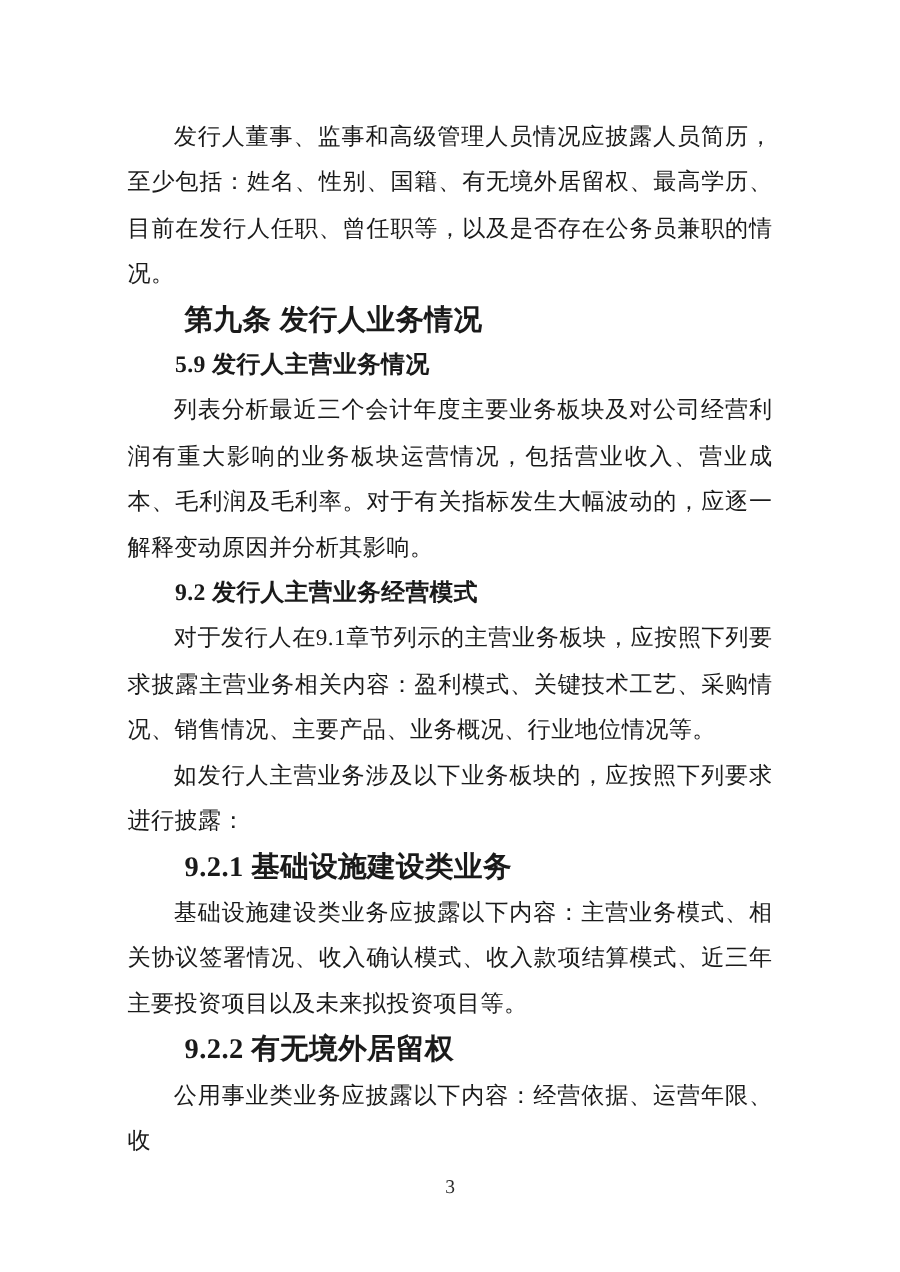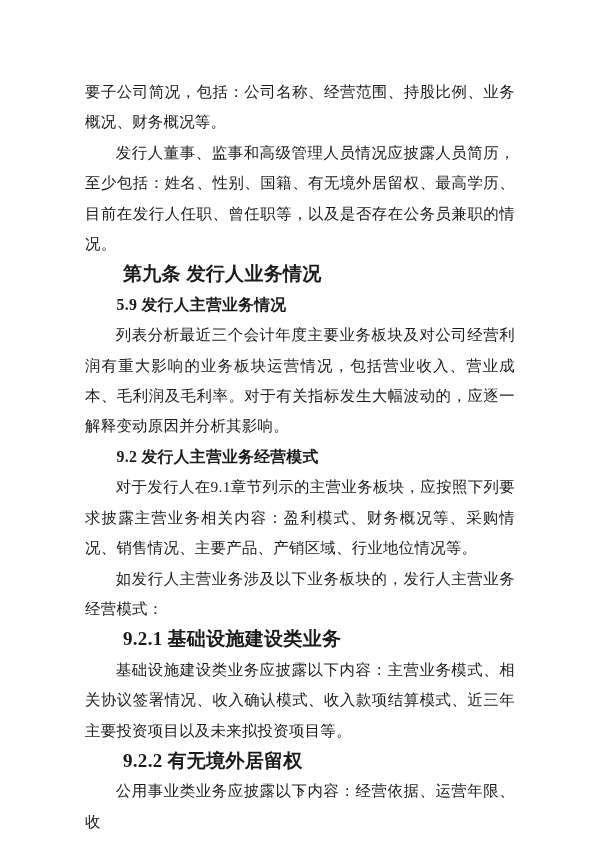--- a/index.html
+++ b/index.html
@@ -74,28 +74,27 @@
     color: #2a2a2a;
     font-family: "Liberation Serif", "DejaVu Serif", serif;
     font-size: 13px;
   }
 </style>
 </head>
 <body>
 
 <main class="page">
   <section class="content">
-    <p class="body noindent">要子公司简况，包括：公司名称、经营范围、持股比例、业务概况、财务概况等。</p>
     <p class="body">发行人董事、监事和高级管理人员情况应披露人员简历，至少包括：姓名、性别、国籍、有无境外居留权、最高学历、目前在发行人任职、曾任职等，以及是否存在公务员兼职的情况。</p>
     <h2 class="h-article">第九条 发行人业务情况</h2>
     <h3 class="h-section">5.9 发行人主营业务情况</h3>
     <p class="body">列表分析最近三个会计年度主要业务板块及对公司经营利润有重大影响的业务板块运营情况，包括营业收入、营业成本、毛利润及毛利率。对于有关指标发生大幅波动的，应逐一解释变动原因并分析其影响。</p>
     <h3 class="h-section">9.2 发行人主营业务经营模式</h3>
-    <p class="body">对于发行人在9.1章节列示的主营业务板块，应按照下列要求披露主营业务相关内容：盈利模式、财务概况等、采购情况、销售情况、主要产品、产销区域、行业地位情况等。</p>
-    <p class="body">如发行人主营业务涉及以下业务板块的，发行人主营业务经营模式：</p>
+    <p class="body">对于发行人在9.1章节列示的主营业务板块，应按照下列要求披露主营业务相关内容：盈利模式、关键技术工艺、采购情况、销售情况、主要产品、业务概况、行业地位情况等。</p>
+    <p class="body">如发行人主营业务涉及以下业务板块的，应按照下列要求进行披露：</p>
     <h4 class="h-sub">9.2.1 基础设施建设类业务</h4>
     <p class="body">基础设施建设类业务应披露以下内容：主营业务模式、相关协议签署情况、收入确认模式、收入款项结算模式、近三年主要投资项目以及未来拟投资项目等。</p>
     <h4 class="h-sub">9.2.2 有无境外居留权</h4>
     <p class="body">公用事业类业务应披露以下内容：经营依据、运营年限、收</p>
   </section>
   <footer class="page-footer">
     <span class="page-number">3</span>
   </footer>
 </main>
 

